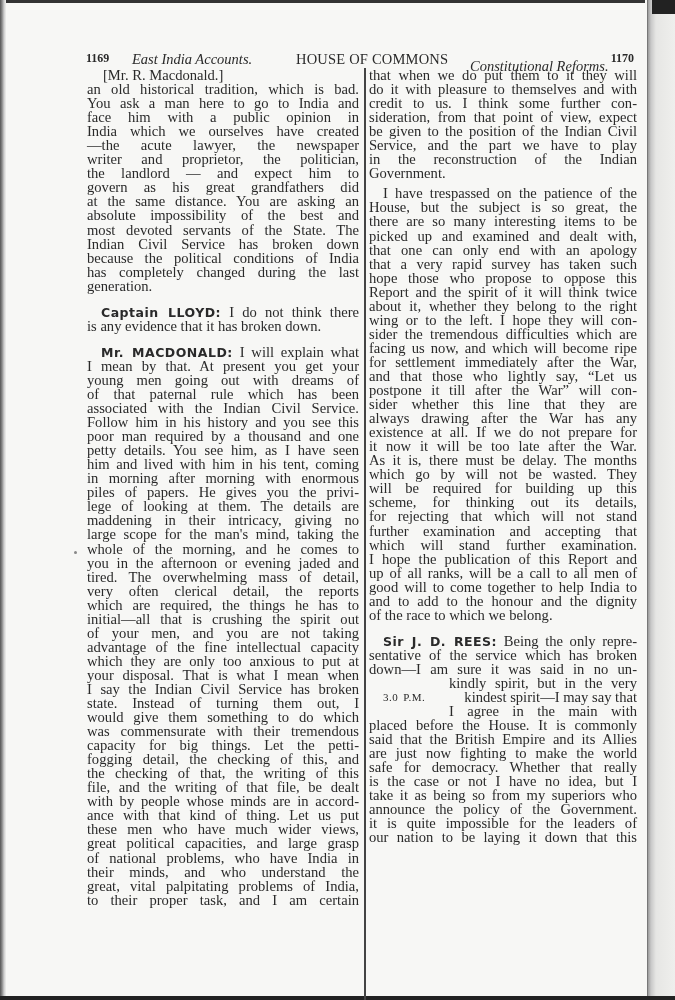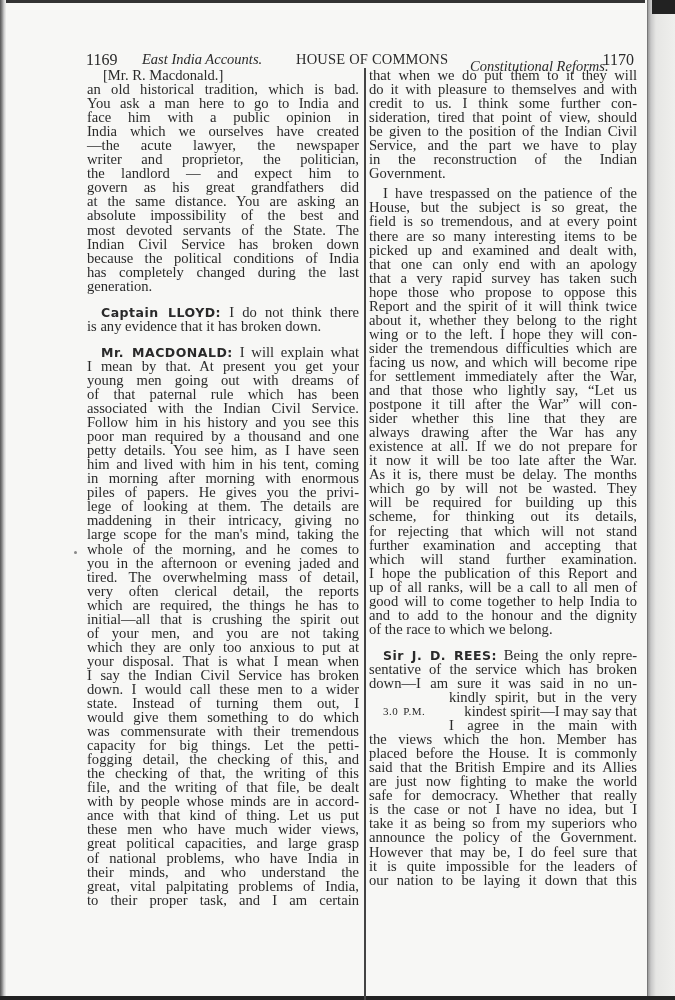--- a/index.html
+++ b/index.html
@@ -28,24 +28,24 @@
   .right-rule {
     position: absolute; left: 647px; top: 0; width: 2px; height: 1000px; background: #777;
   }
   .bottom-edge {
     position: absolute; left: 0; top: 996px; width: 675px; height: 4px; background: #222;
   }
   .header {
     position: absolute; top: 51px; left: 86px; width: 548px; height: 18px;
     font-family: "Liberation Serif", serif; font-size: 14.5px;
   }
-  .header .pnum { position: absolute; top: 0; font-weight: normal; font-size: 16px; }
+  .header .pnum { position: absolute; top: 0; font-weight: bold; font-size: 12px; }
   .header .pnum.left { left: 0; }
   .header .pnum.right { right: 0; }
-  .header .title-left { position: absolute; left: 56px; top: 0; font-style: italic; }
+  .header .title-left { position: absolute; left: 46px; top: 0; font-style: italic; }
   .header .title-mid { position: absolute; left: 210px; top: 0; letter-spacing: 0.2px; }
   .header .title-right { position: absolute; left: 384px; top: 7px; font-style: italic; }
 
   .col {
     position: absolute; top: 68px; width: 272px;
     font-family: "Liberation Serif", serif; font-size: 14.6px; line-height: 14.05px;
   }
   .col.left { left: 87px; }
   .col.right { left: 369px; width: 268px; }
   .line { white-space: nowrap; text-align: justify; text-align-last: justify; height: 14.05px; }
@@ -129,24 +129,24 @@
     <div class="line">lege of looking at them. The details are</div>
     <div class="line">maddening in their intricacy, giving no</div>
     <div class="line">large scope for the man's mind, taking the</div>
     <div class="line">whole of the morning, and he comes to</div>
     <div class="line">you in the afternoon or evening jaded and</div>
     <div class="line">tired. The overwhelming mass of detail,</div>
     <div class="line">very often clerical detail, the reports</div>
     <div class="line">which are required, the things he has to</div>
     <div class="line">initial—all that is crushing the spirit out</div>
     <div class="line">of your men, and you are not taking</div>
+    <div class="line">advantage of the fine intellectual capacity</div>
     <div class="line">which they are only too anxious to put at</div>
     <div class="line">your disposal. That is what I mean when</div>
     <div class="line">I say the Indian Civil Service has broken</div>
-    <div class="line">down. I would call these men to a wider</div>
     <div class="line">state. Instead of turning them out, I</div>
     <div class="line">would give them something to do which</div>
     <div class="line">was commensurate with their tremendous</div>
     <div class="line">capacity for big things. Let the petti-</div>
     <div class="line">fogging detail, the checking of this, and</div>
     <div class="line">the checking of that, the writing of this</div>
     <div class="line">file, and the writing of that file, be dealt</div>
     <div class="line">with by people whose minds are in accord-</div>
     <div class="line">ance with that kind of thing. Let us put</div>
     <div class="line">these men who have much wider views,</div>
@@ -156,31 +156,30 @@
     <div class="line">great, vital palpitating problems of India,</div>
     <div class="line">to their proper task, and I am certain</div>
   </div>
 </div>
 
 <div class="col right">
   <div>
     <div class="line">that when we do put them to it they will</div>
     <div class="line">do it with pleasure to themselves and with</div>
     <div class="line">credit to us. I think some further con-</div>
-    <div class="line">sideration, tired that point of view, should</div>
+    <div class="line">sideration, from that point of view, expect</div>
     <div class="line">be given to the position of the Indian Civil</div>
     <div class="line">Service, and the part we have to play</div>
     <div class="line">in the reconstruction of the Indian</div>
     <div class="line last">Government.</div>
   </div>
   <div style="height:6px"></div>
   <div>
     <div class="line indent">I have trespassed on the patience of the</div>
     <div class="line">House, but the subject is so great, the</div>
-    <div class="line">field is so tremendous, and at every point</div>
     <div class="line">there are so many interesting items to be</div>
     <div class="line">picked up and examined and dealt with,</div>
     <div class="line">that one can only end with an apology</div>
     <div class="line">that a very rapid survey has taken such</div>
     <div class="line">hope those who propose to oppose this</div>
     <div class="line">Report and the spirit of it will think twice</div>
     <div class="line">about it, whether they belong to the right</div>
     <div class="line">wing or to the left. I hope they will con-</div>
     <div class="line">sider the tremendous difficulties which are</div>
     <div class="line">facing us now, and which will become ripe</div>
@@ -211,27 +210,25 @@
       <span>Being the only repre-</span>
     </div>
     <div class="line">sentative of the service which has broken</div>
     <div class="line">down—I am sure it was said in no un-</div>
     <div class="line marg-pad">kindly spirit, but in the very</div>
     <div class="marg-line line">
       <span class="note">3.0 P.M.</span>
       <span class="txt line">kindest spirit—I may say that</span>
     </div>
     <div class="line marg-pad">I agree in the main with</div>
-    <div class="line">the views which the hon. Member has</div>
     <div class="line">placed before the House. It is commonly</div>
     <div class="line">said that the British Empire and its Allies</div>
     <div class="line">are just now fighting to make the world</div>
     <div class="line">safe for democracy. Whether that really</div>
     <div class="line">is the case or not I have no idea, but I</div>
     <div class="line">take it as being so from my superiors who</div>
     <div class="line">announce the policy of the Government.</div>
-    <div class="line">However that may be, I do feel sure that</div>
     <div class="line">it is quite impossible for the leaders of</div>
     <div class="line">our nation to be laying it down that this</div>
   </div>
 </div>
 
 <div class="speck" style="left:74px; top:551px;"></div>
 
 </body></html>

